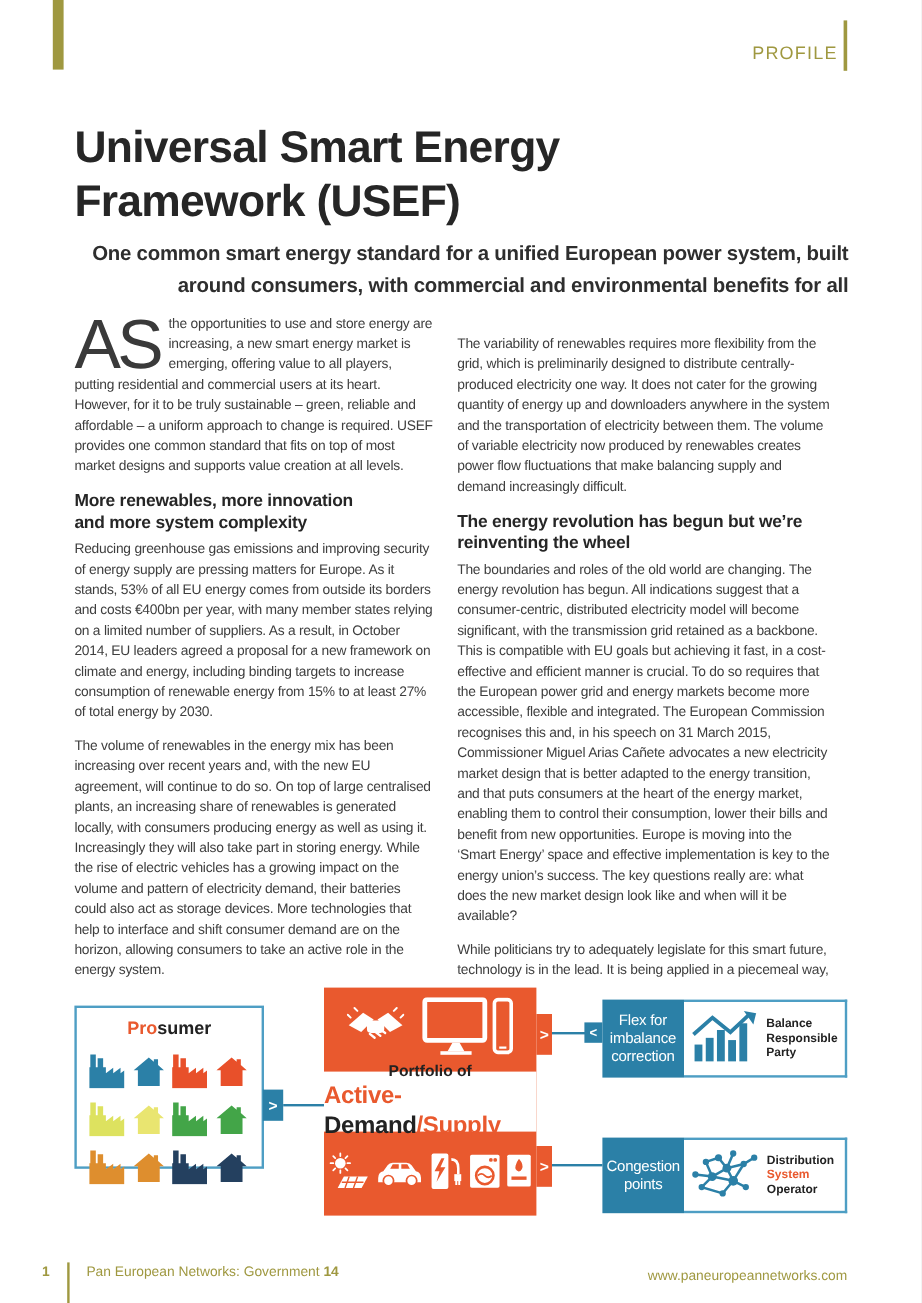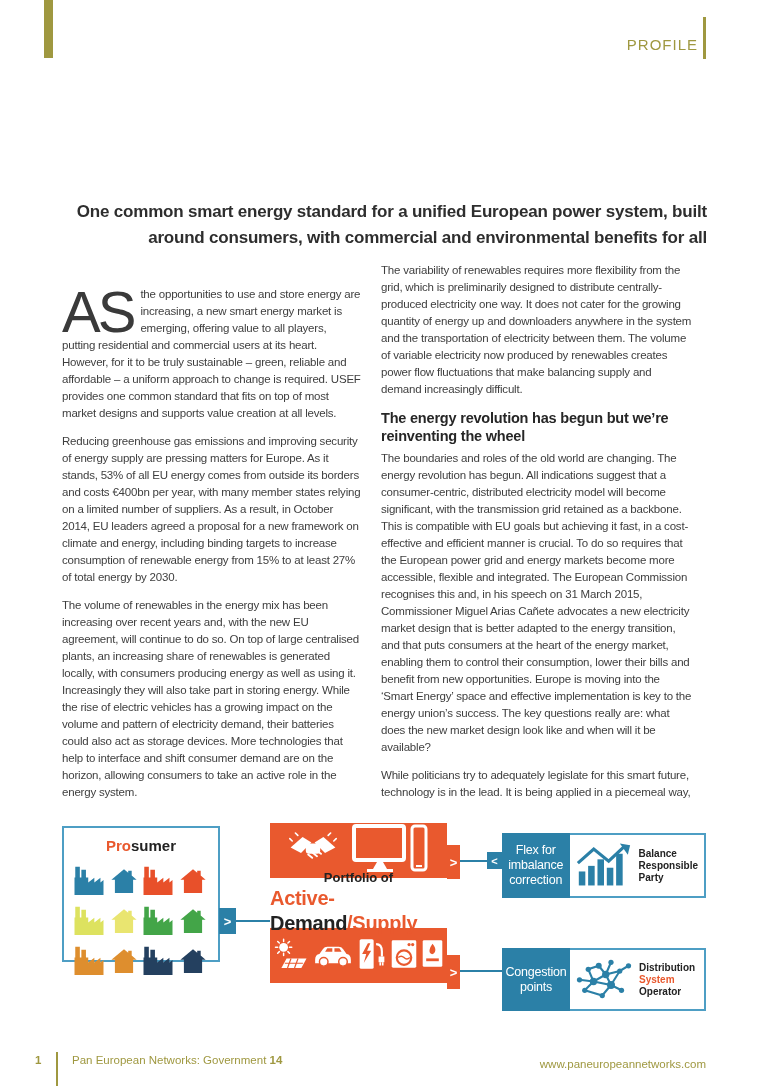--- a/index.html
+++ b/index.html
@@ -31,36 +31,36 @@
   
   .columns{position:absolute;left:62px;top:262px;width:645px;display:flex;gap:19px;align-items:flex-end;}
   .col-left{width:300px;}
   .col-right{width:313px;}
   .para{font-size:11.5px;line-height:17px;letter-spacing:-0.2px;margin-bottom:11px;text-align:left;}
   .subhead{font-size:14.5px;font-weight:bold;line-height:18px;letter-spacing:-0.2px;color:var(--ink);margin:3px 0 5px 0;}
   .dropcap{float:left;font-size:58px;line-height:44px;letter-spacing:-3px;color:#3a3a3a;margin:4px 7px 0 0;}
 
   
   .diagram{position:absolute;left:0;top:818px;width:768px;height:215px;}
-  .prosumer-box{position:absolute;left:62px;top:8px;width:158px;height:136px;border:2px solid var(--blue-border);background:#fff;}
+  .prosumer-box{position:absolute;left:62px;top:20px;width:158px;height:136px;border:2px solid var(--blue-border);background:#fff;}
   .prosumer-title{margin-top:9px;text-align:center;font-size:15px;font-weight:bold;color:#222;}
   .prosumer-title .accent{color:var(--orange);}
   .prosumer-grid{display:grid;grid-template-columns:repeat(4,1fr);row-gap:11px;margin:12px 8px 0 8px;justify-items:center;align-items:center;}
   .picon-wrap svg{display:block;}
   .picon-wrap[data-name="factory-icon"] svg{width:34px;height:29px;}
   .picon-wrap[data-name="house-icon"] svg{width:28px;height:27px;}
 
   .chev{display:flex;align-items:center;justify-content:center;color:#fff;font-weight:bold;font-size:13px;font-family:"Liberation Sans",sans-serif;}
   .chev-blue-out{position:absolute;left:219px;top:90px;width:17px;height:26px;background:var(--blue);}
   .line{position:absolute;height:2px;background:var(--blue);}
   .line-main{left:236px;top:102px;width:34px;}
   .line-top{left:460px;top:42px;width:28px;}
   .line-bottom{left:460px;top:152px;width:42px;}
 
-  .orange-box{position:absolute;left:270px;top:5px;width:177px;height:160px;background:var(--orange);display:flex;flex-direction:column;}
+  .orange-box{position:absolute;left:270px;top:5px;width:177px;height:190px;background:var(--orange);display:flex;flex-direction:column;}
   .obx-row{display:flex;align-items:center;justify-content:center;gap:14px;flex:1;}
   .obx-row.bottom{gap:5px;}
   .white-band{background:#fff;height:50px;display:flex;flex-direction:column;align-items:center;justify-content:center;line-height:1.25;}
   .band-l1{font-size:13px;font-weight:bold;color:#222;}
   .band-l2{font-size:20px;font-weight:bold;letter-spacing:-0.3px;}
   .band-l2 .o{color:var(--orange);}
   .band-l2 .k{color:#222;}
   .tab{position:absolute;width:13px;height:34px;background:var(--orange);}
   .tab-top{left:447px;top:27px;}
   .tab-bottom{left:447px;top:137px;}
@@ -95,28 +95,32 @@
     </symbol>
   </defs>
 </svg>
 
 <div class="page" data-name="magazine-page">
 
   <div class="top-left-bar" data-name="top-left-accent-bar"></div>
   <div class="kicker-label" data-name="kicker-label">PROFILE</div>
   <div class="kicker-bar" data-name="kicker-accent-bar"></div>
 
+  <h1 class="title pre" data-name="page-title">Universal Smart Energy
+Framework (USEF)</h1>
   <p class="subtitle pre" data-name="subtitle">One common smart energy standard for a unified European power system, built
 around consumers, with commercial and environmental benefits for all</p>
 
   <div class="columns" data-name="article-body">
     <div class="col-left" data-name="left-column">
       <p class="para" data-name="paragraph-intro">
         <span class="dropcap" data-name="dropcap">AS</span><span data-name="paragraph-text">the opportunities to use and store energy are increasing, a new smart energy market is emerging, offering value to all players, putting residential and commercial users at its heart. However, for it to be truly sustainable – green, reliable and affordable – a uniform approach to change is required. USEF provides one common standard that fits on top of most market designs and supports value creation at all levels.</span>
       </p>
+      <h2 class="subhead pre" data-name="section-heading-renewables">More renewables, more innovation
+and more system complexity</h2>
       <p class="para" data-name="paragraph">Reducing greenhouse gas emissions and improving security of energy supply are pressing matters for Europe. As it stands, 53% of all EU energy comes from outside its borders and costs €400bn per year, with many member states relying on a limited number of suppliers. As a result, in October 2014, EU leaders agreed a proposal for a new framework on climate and energy, including binding targets to increase consumption of renewable energy from 15% to at least 27% of total energy by 2030.</p>
       <p class="para" data-name="paragraph">The volume of renewables in the energy mix has been increasing over recent years and, with the new EU agreement, will continue to do so. On top of large centralised plants, an increasing share of renewables is generated locally, with consumers producing energy as well as using it. Increasingly they will also take part in storing energy. While the rise of electric vehicles has a growing impact on the volume and pattern of electricity demand, their batteries could also act as storage devices. More technologies that help to interface and shift consumer demand are on the horizon, allowing consumers to take an active role in the energy system.</p>
     </div>
     <div class="col-right" data-name="right-column">
       <p class="para" data-name="paragraph">The variability of renewables requires more flexibility from the grid, which is preliminarily designed to distribute centrally-produced electricity one way. It does not cater for the growing quantity of energy up and downloaders anywhere in the system and the transportation of electricity between them. The volume of variable electricity now produced by renewables creates power flow fluctuations that make balancing supply and demand increasingly difficult.</p>
       <h2 class="subhead pre" data-name="section-heading-revolution">The energy revolution has begun but we’re
 reinventing the wheel</h2>
       <p class="para" data-name="paragraph">The boundaries and roles of the old world are changing. The energy revolution has begun. All indications suggest that a consumer-centric, distributed electricity model will become significant, with the transmission grid retained as a backbone. This is compatible with EU goals but achieving it fast, in a cost-effective and efficient manner is crucial. To do so requires that the European power grid and energy markets become more accessible, flexible and integrated. The European Commission recognises this and, in his speech on 31 March 2015, Commissioner Miguel Arias Cañete advocates a new electricity market design that is better adapted to the energy transition, and that puts consumers at the heart of the energy market, enabling them to control their consumption, lower their bills and benefit from new opportunities. Europe is moving into the ‘Smart Energy’ space and effective implementation is key to the energy union’s success. The key questions really are: what does the new market design look like and when will it be available?</p>
       <p class="para" data-name="paragraph">While politicians try to adequately legislate for this smart future, technology is in the lead. It is being applied in a piecemeal way,</p>
     </div>

